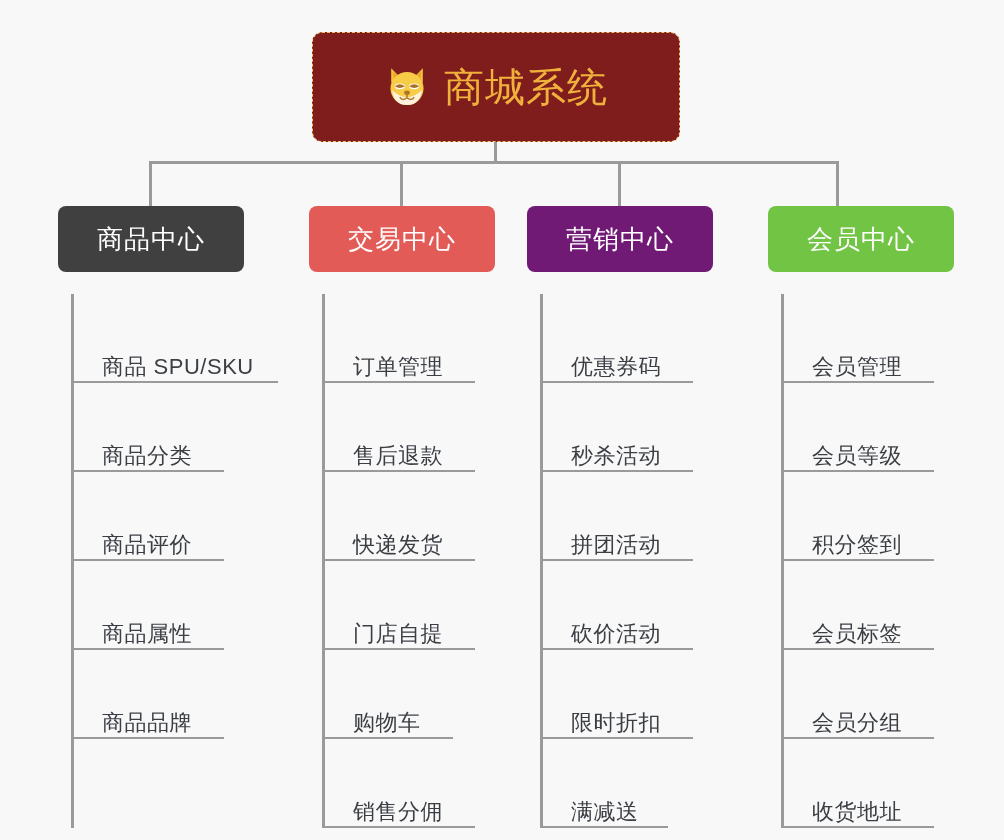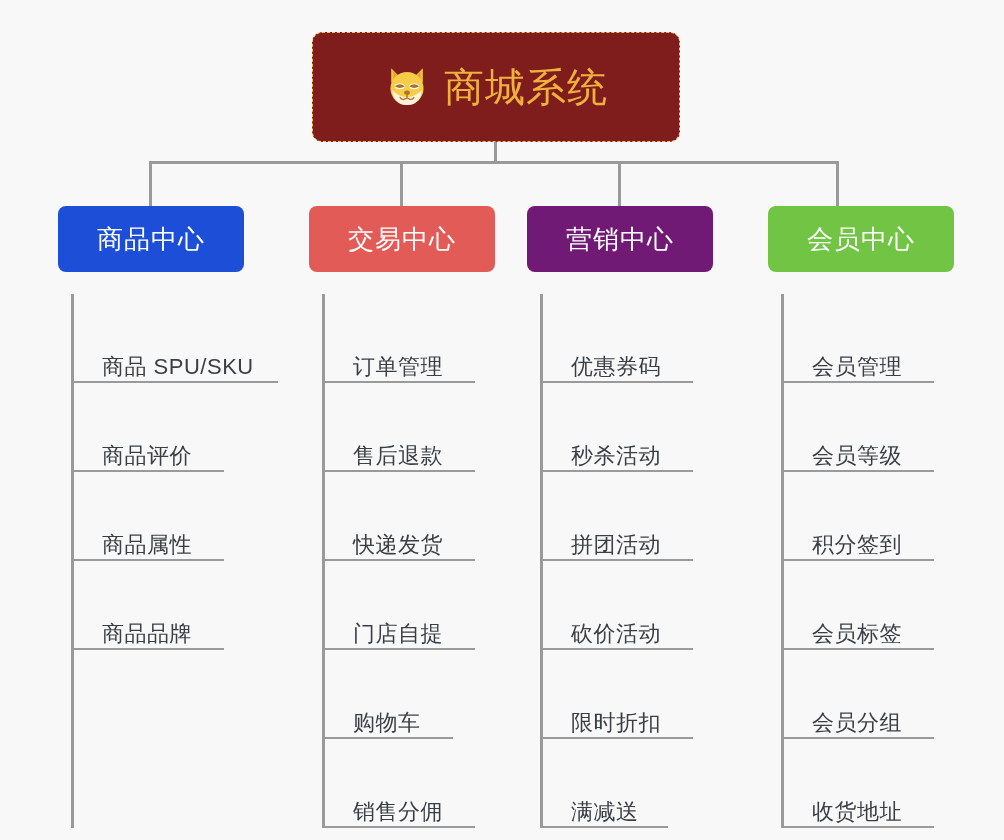--- a/index.html
+++ b/index.html
@@ -147,28 +147,32 @@
   <div class="trunk" style="left:494px; top:142px; width:3px; height:22px;"></div>
 
   <div class="bus" style="left:149px; top:161px; width:690px;"></div>
 
   <div class="drop" style="left:149px; top:161px; height:46px;"></div>
   <div class="drop" style="left:400px; top:161px; height:46px;"></div>
   <div class="drop" style="left:618px; top:161px; height:46px;"></div>
   <div class="drop" style="left:836px; top:161px; height:46px;"></div>
 
   <div class="column" style="left:58px; width:186px;">
-    <div class="cat-box" style="background:#1d4ed8;">
+    <div class="cat-box" style="background:#404040;">
       <span>商品中心</span>
     </div>
     <div class="leaf-area">
       <div class="spine" style="height:534px;"></div>
       <div class="leaf">
         <span class="leaf-label">商品 SPU/SKU</span>
         <span class="leaf-rule" style="width:207px;"></span>
+      </div>
+      <div class="leaf">
+        <span class="leaf-label">商品分类</span>
+        <span class="leaf-rule" style="width:153px;"></span>
       </div>
       <div class="leaf">
         <span class="leaf-label">商品评价</span>
         <span class="leaf-rule" style="width:153px;"></span>
       </div>
       <div class="leaf">
         <span class="leaf-label">商品属性</span>
         <span class="leaf-rule" style="width:153px;"></span>
       </div>
       <div class="leaf">

